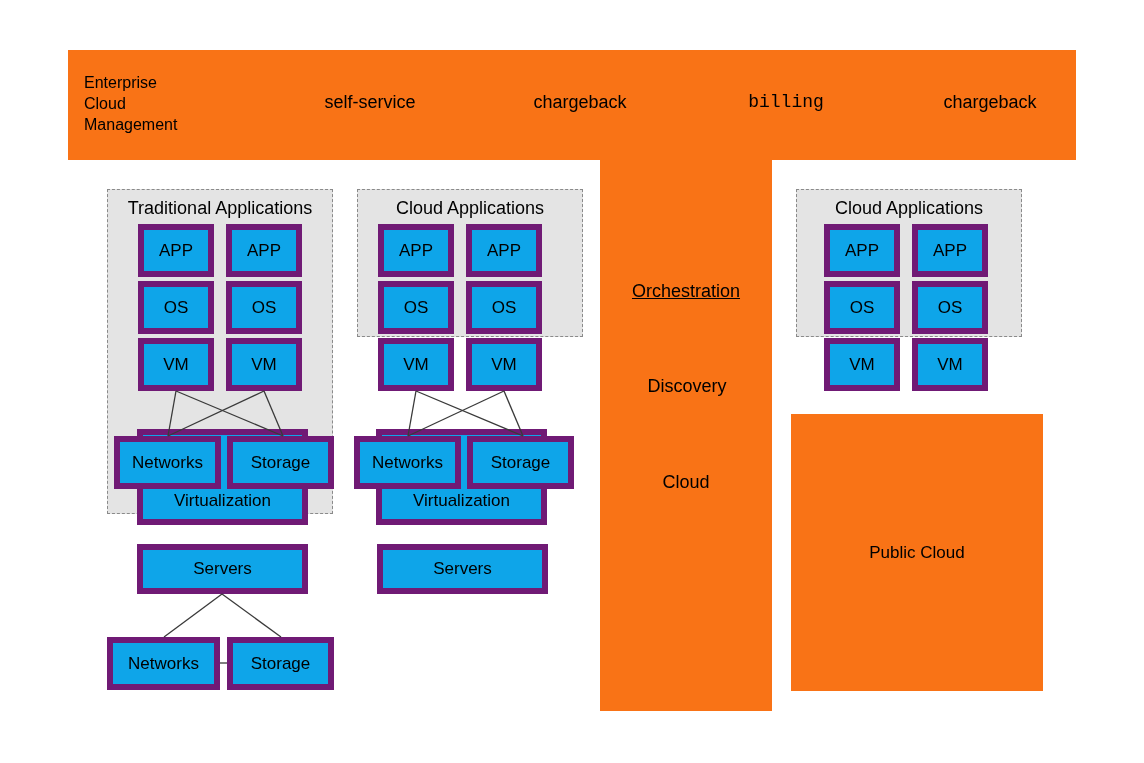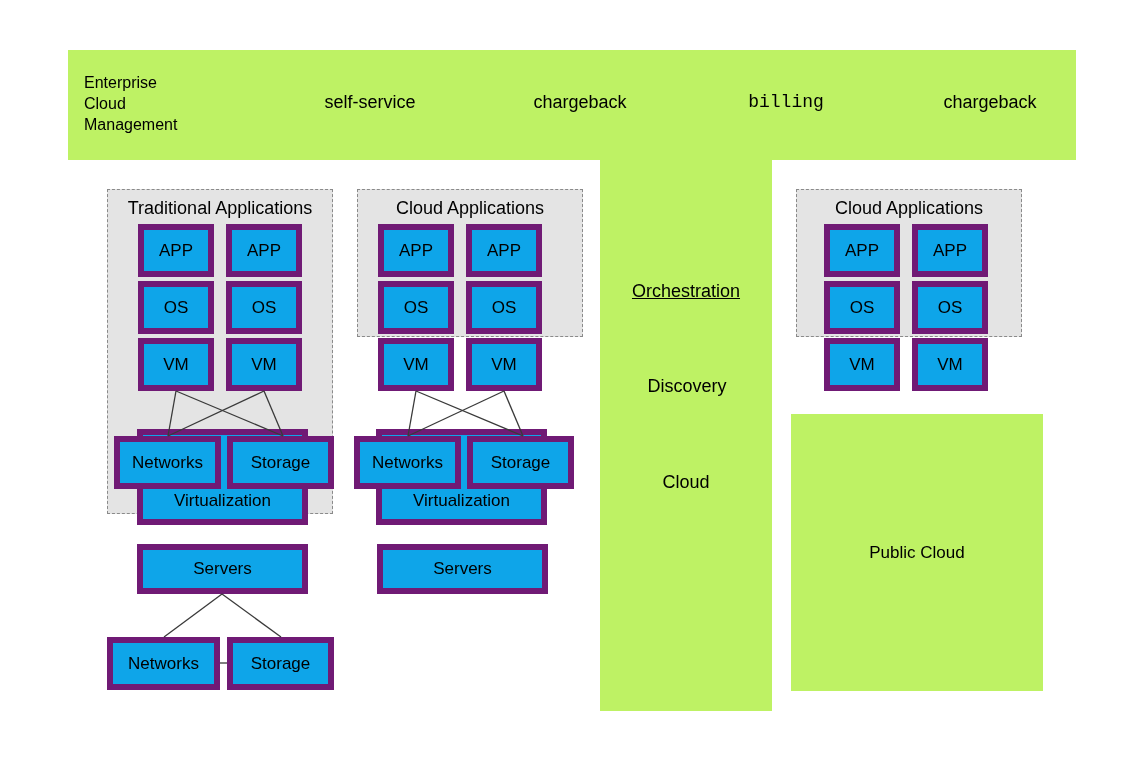--- a/index.html
+++ b/index.html
@@ -35,21 +35,21 @@
   
   .box {
     background: #0ea5e9;
     border: 6px solid #701a75;
     font-size: 17px;
     text-align: right;
   }
 
   
   .panel {
-    background: #bef264;
+    background: #f97316;
     border: none;
   }
 
   
   .group {
     background: #e4e4e4;
     border: 1px dashed #8a8a8a;
   }
 
   

